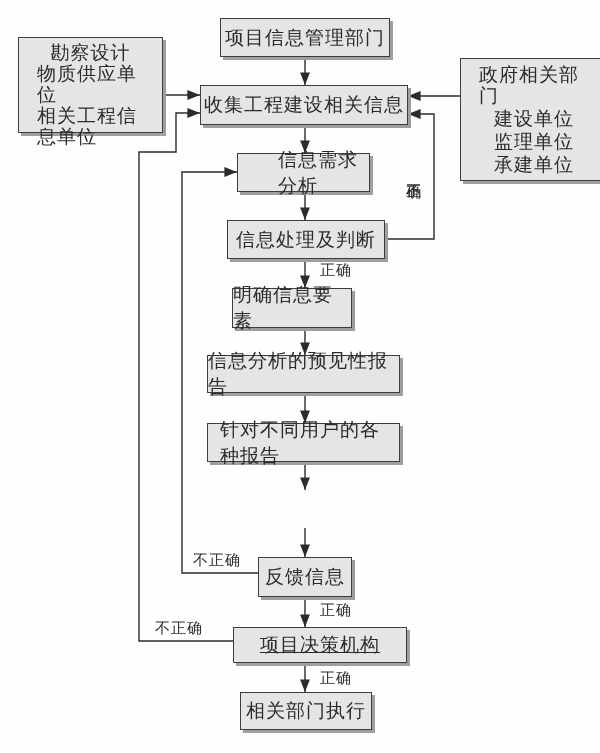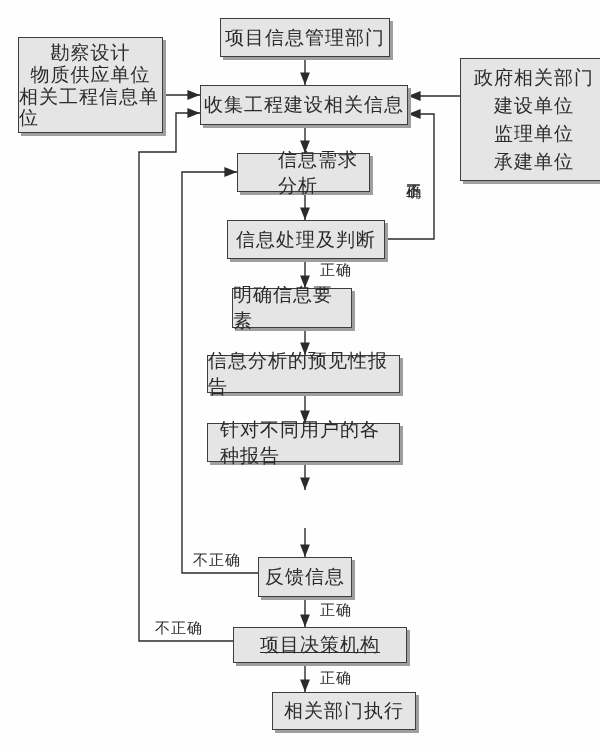--- a/index.html
+++ b/index.html
@@ -7,21 +7,21 @@
     position:relative;width:600px;height:753px;background:#fefefe;overflow:hidden;
     font-family:"DejaVu Serif","Liberation Serif",serif;color:#2b2b2b;
   }
   .edges{position:absolute;left:0;top:0;width:600px;height:753px;z-index:1;}
   .node{
     position:absolute;z-index:2;background:#e5e5e5;
     border:1.4px solid #3d3d3d;box-shadow:3px 3px 0 #9f9f9f;
     display:flex;align-items:center;justify-content:center;
     font-size:19px;letter-spacing:1px;box-sizing:border-box;
   }
-  .node.multi{flex-direction:column;justify-content:space-around;padding:4px 0;}
+  .node.multi{flex-direction:column;justify-content:space-around;padding:4px 18px;}
   .node.multi div{line-height:1.1;}
   .edge-label{
     position:absolute;z-index:3;font-size:15px;letter-spacing:1px;white-space:nowrap;
   }
   .edge-label.vertical{
     writing-mode:vertical-rl;text-orientation:upright;white-space:normal;
     letter-spacing:0;line-height:1.05;
   }
 </style>
 </head>
@@ -79,21 +79,21 @@
 
   <div class="node" style="left:207px;top:355px;width:193px;height:38px;">信息分析的预见性报告</div>
 
   <div class="node" style="left:207px;top:423px;width:193px;height:39px;padding-left:12px;">针对不同用户的各种报告</div>
 
 
   <div class="node" style="left:258px;top:557px;width:94px;height:40px;">反馈信息</div>
 
   <div class="node" style="left:233px;top:627px;width:174px;height:36px;text-decoration:underline;">项目决策机构</div>
 
-  <div class="node" style="left:240px;top:692px;width:144px;height:38px;margin-left:32px;">相关部门执行</div>
+  <div class="node" style="left:240px;top:692px;width:132px;height:38px;">相关部门执行</div>
 
   <div class="edge-label" style="left:320px;top:261px;">正确</div>
 
   <div class="edge-label" style="left:320px;top:601px;">正确</div>
 
   <div class="edge-label" style="left:320px;top:669px;">正确</div>
 
   <div class="edge-label vertical" style="left:405px;top:173px;height:52px;">不正确</div>
 
   <div class="edge-label" style="left:193px;top:551px;">不正确</div>

